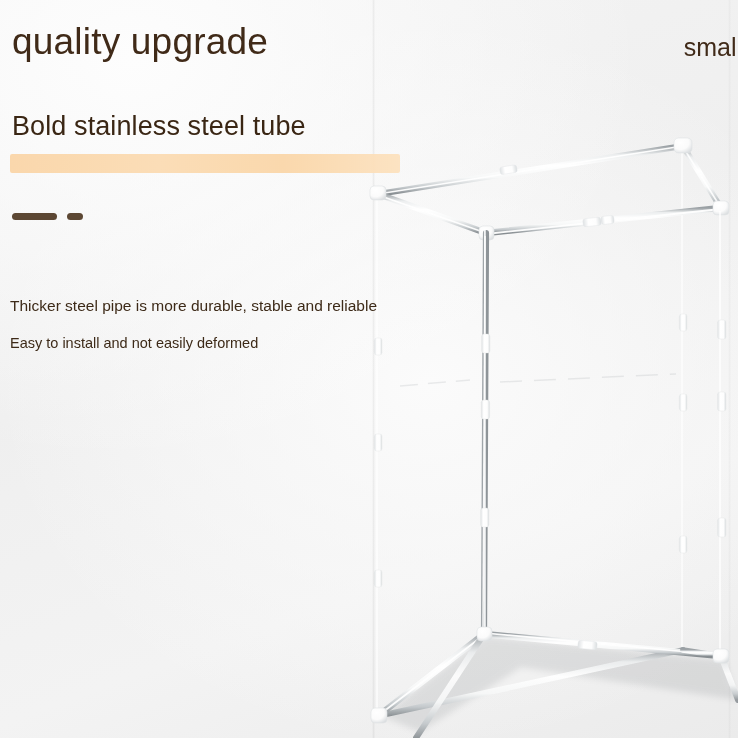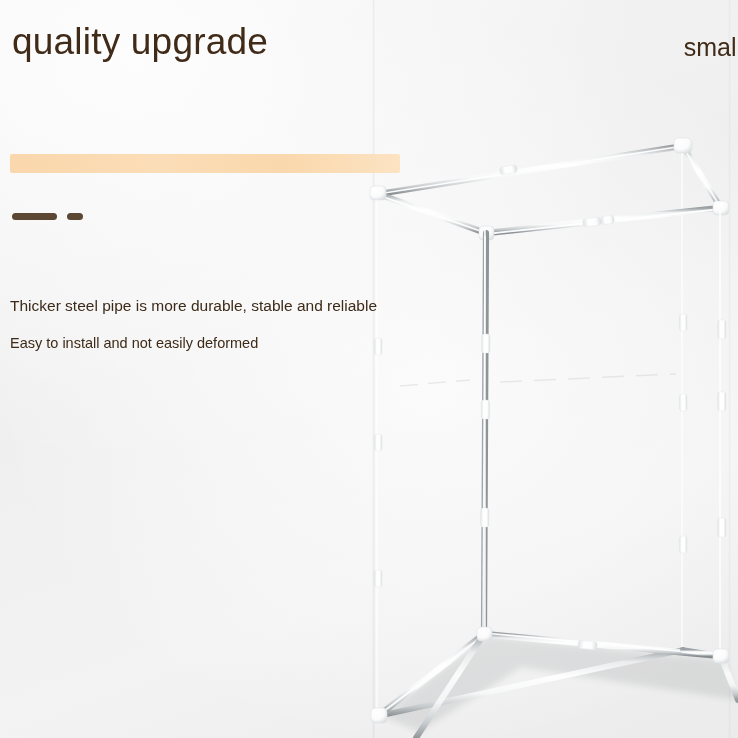--- a/index.html
+++ b/index.html
@@ -289,20 +289,21 @@
     </g>
     <g>
       <rect x="713" y="649" width="16" height="14" rx="4" fill="url(#jointG)" stroke="#dfe2e4" stroke-width=".6"></rect>
     </g>
   </svg>
 
   <div class="headline">quality upgrade</div>
 
   <div class="corner-note">small</div>
 
+  <div class="subhead">Bold stainless steel tube</div>
 
   <div class="highlight-bar"></div>
 
   <div class="dashes">
     <span class="dash long"></span>
     <span class="dash short"></span>
   </div>
 
   <div class="body-line l2">Easy to install and not easily deformed</div>
 

